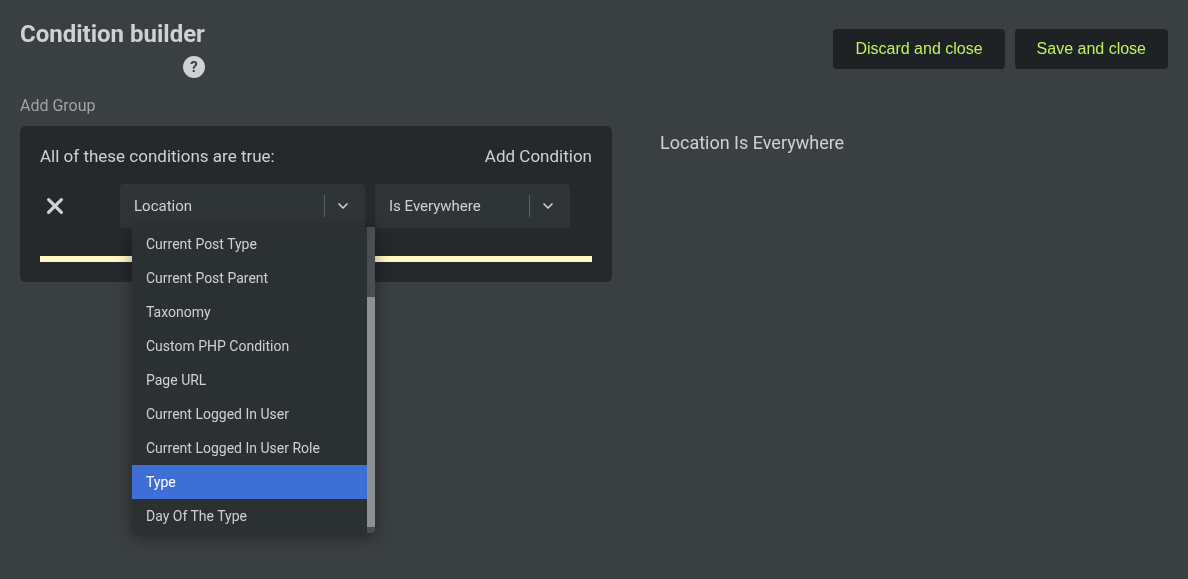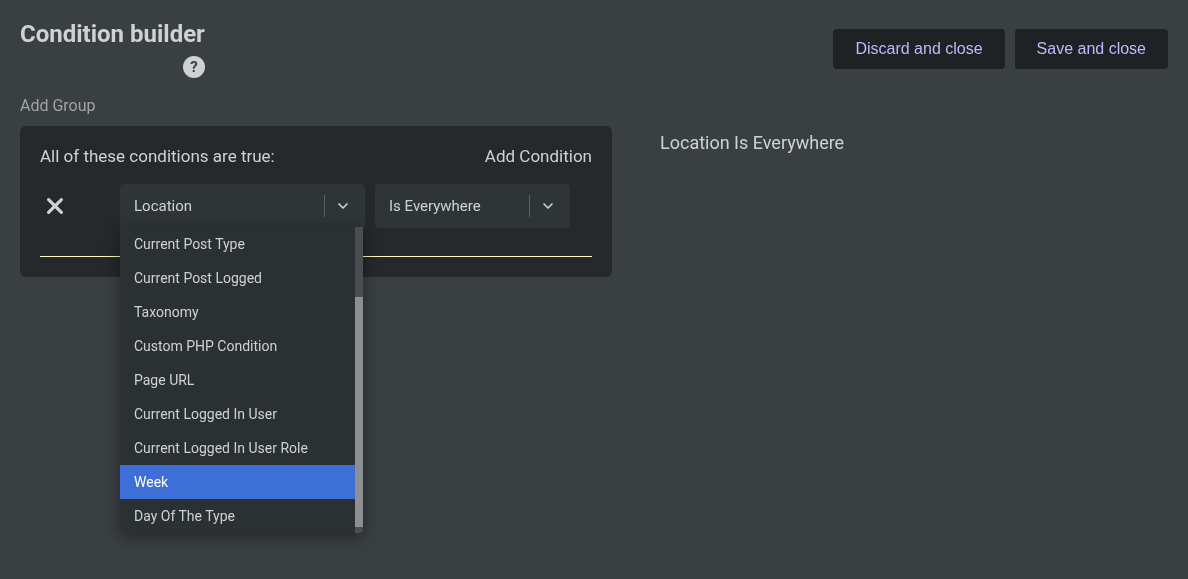--- a/index.html
+++ b/index.html
@@ -44,21 +44,21 @@
       justify-content: center;
       font-weight: 700;
       font-size: 15px;
     }
     .header-buttons {
       display: flex;
       gap: 10px;
     }
     .btn {
       background: #1e2224;
-      color: #c4b5fd;
+      color: #bef264;
       border: none;
       border-radius: 4px;
       padding: 11px 22px;
       font-size: 16px;
       cursor: pointer;
     }
     .add-group {
       color: #a0a4a7;
       font-size: 16px;
       margin-bottom: 11px;
@@ -89,21 +89,21 @@
     }
     .add-condition {
       color: #cfd2d4;
       font-size: 17px;
       cursor: pointer;
     }
     .condition-row {
       display: flex;
       align-items: center;
       gap: 10px;
-      border-bottom: 1px solid #fef9c3;
+      border-bottom: 6px solid #fef9c3;
       padding-bottom: 28px;
     }
     .close-x {
       width: 30px;
       height: 30px;
       display: flex;
       align-items: center;
       justify-content: center;
       cursor: pointer;
       color: #cfd2d4;
@@ -136,21 +136,21 @@
       margin-right: 10px;
     }
     .chevron {
       width: 16px;
       height: 16px;
       color: #cfd2d4;
     }
     .dropdown {
       position: absolute;
       top: 100%;
-      left: 0;
+      left: 12px;
       width: 243px;
       background: #2b3033;
       border-radius: 0 0 4px 4px;
       box-shadow: 0 4px 16px rgba(0,0,0,0.4);
       z-index: 10;
       margin-top: -1px;
       overflow: hidden;
     }
     .dropdown-inner {
       position: relative;
@@ -220,27 +220,27 @@
       <div class="select-box loc">
         <span class="select-text">Location</span>
         <span class="select-divider"></span>
         <svg class="chevron" viewBox="0 0 24 24" fill="none" stroke="currentColor" stroke-width="2.5" stroke-linecap="round" stroke-linejoin="round">
           <polyline points="6 9 12 15 18 9"></polyline>
         </svg>
 
         <div class="dropdown">
           <div class="dropdown-inner" id="dropdown-inner">
             <div class="dropdown-item">Current Post Type</div>
-              <div class="dropdown-item">Current Post Logged</div>
+              <div class="dropdown-item">Current Post Parent</div>
               <div class="dropdown-item">Taxonomy</div>
               <div class="dropdown-item">Custom PHP Condition</div>
               <div class="dropdown-item">Page URL</div>
               <div class="dropdown-item">Current Logged In User</div>
               <div class="dropdown-item">Current Logged In User Role</div>
-              <div class="dropdown-item highlighted">Week</div>
+              <div class="dropdown-item highlighted">Type</div>
               <div class="dropdown-item">Day Of The Type</div>
               <div class="scrollbar-track">
               <div class="scrollbar-thumb" style="top:70px;height:230px;"></div>
             </div>
           </div>
         </div>
 
       </div>
       <div class="select-box val">
         <span class="select-text">Is Everywhere</span>

